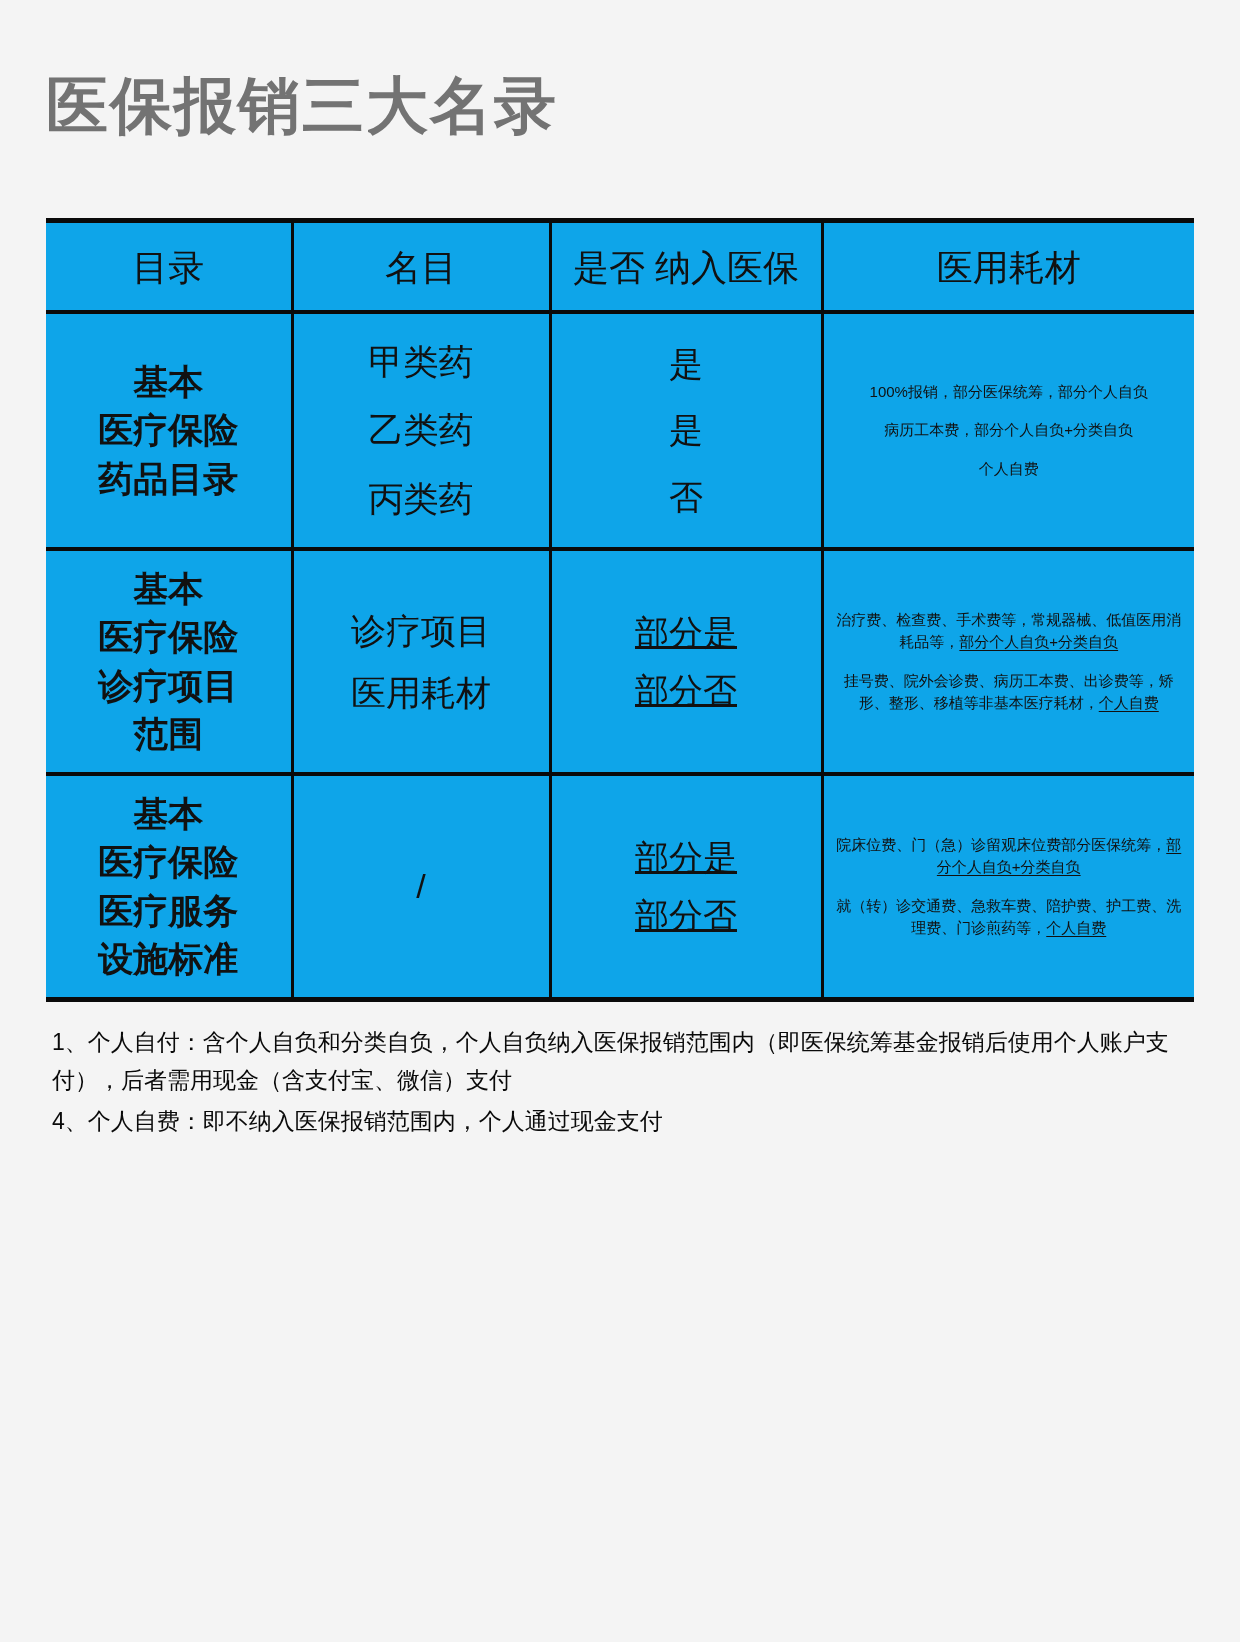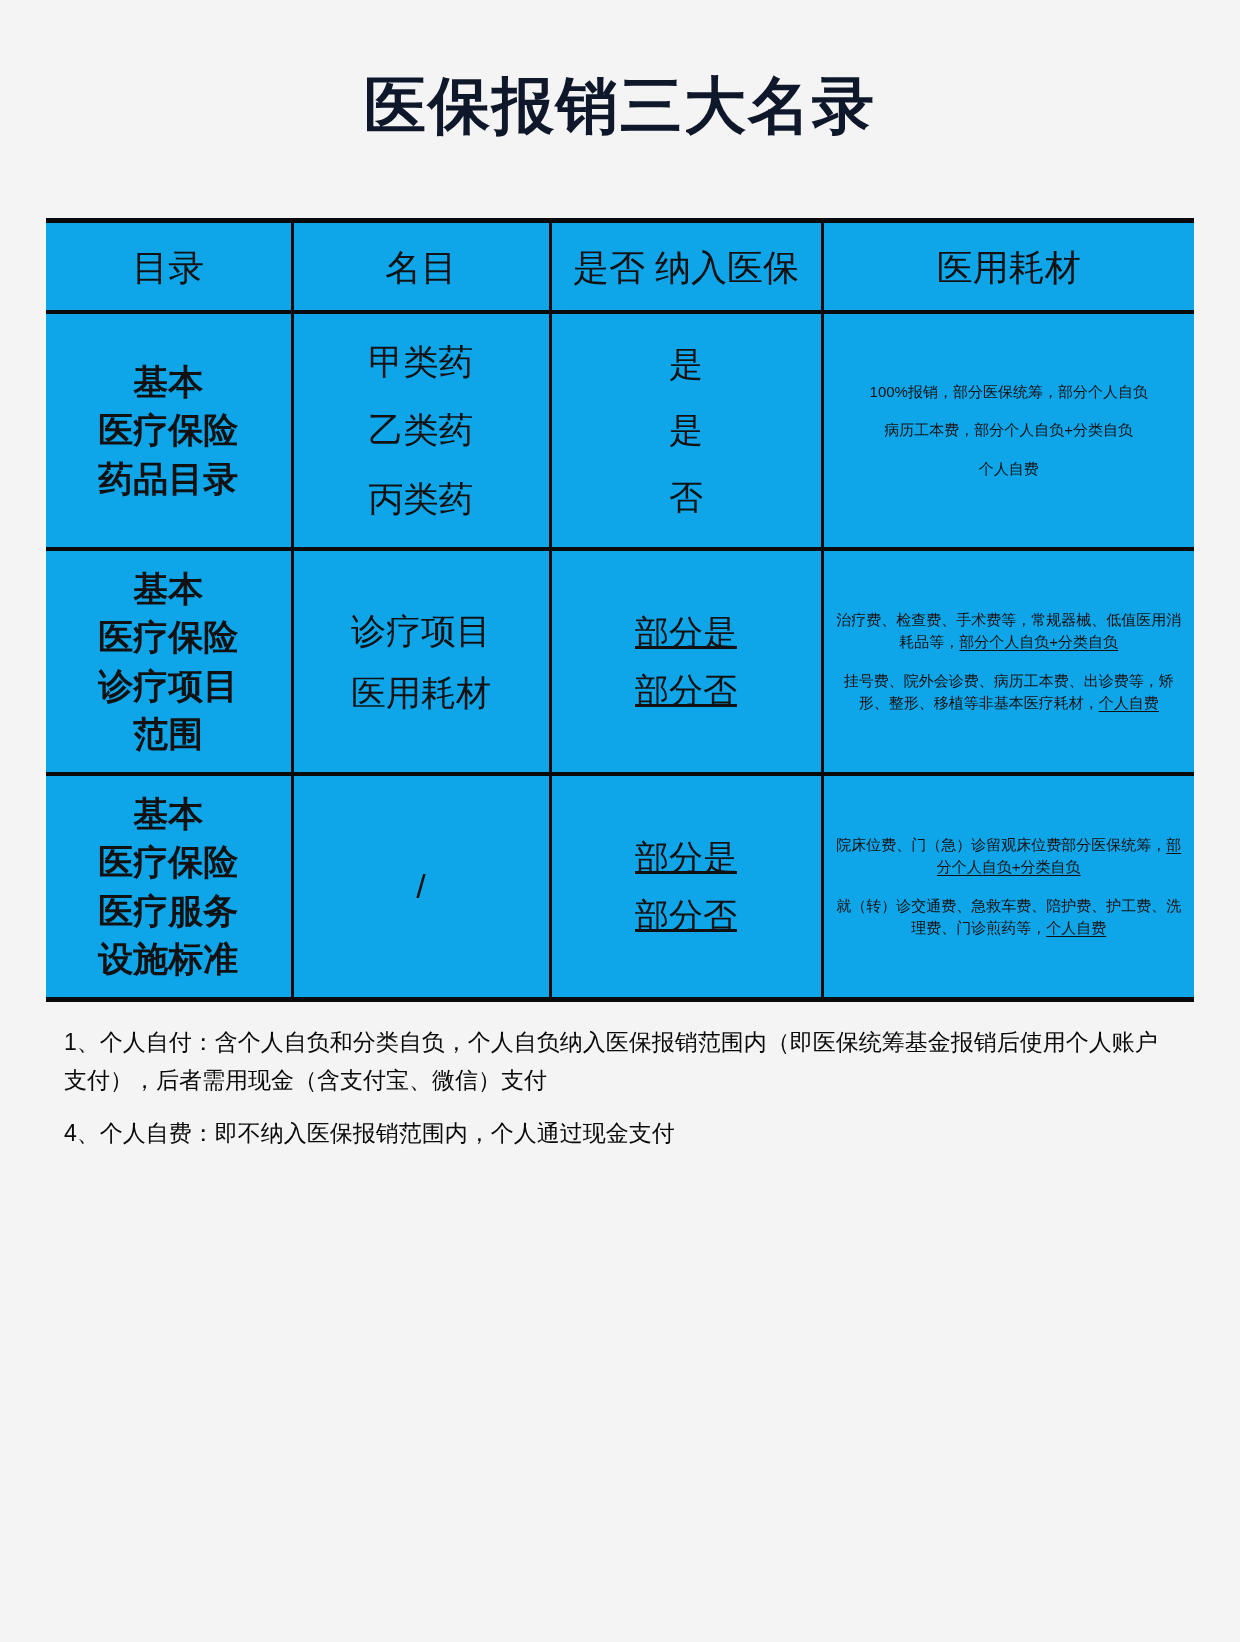--- a/index.html
+++ b/index.html
@@ -16,28 +16,27 @@
   }
   .page {
     position: relative;
     width: 1240px;
     height: 1642px;
     background: #f4f4f4;
     box-sizing: border-box;
     padding: 0 46px;
   }
   .title {
-    text-align: center;
     font-size: 62px;
     font-weight: bold;
     letter-spacing: 2px;
     padding-top: 72px;
     padding-bottom: 0;
     line-height: 1.1;
-    color: #0f172a;
+    color: #737373;
   }
   table.matrix {
     width: 1148px;
     margin: 78px 0 0 0;
     border-collapse: collapse;
     table-layout: fixed;
     background: #0ea5e9;
   }
   table.matrix col.c1 { width: 246px; }
   table.matrix col.c2 { width: 258px; }
@@ -101,21 +100,21 @@
   .policy.center .blk { text-align: center; }
   .u { text-decoration: underline; text-underline-offset: 3px; }
 
   .notes {
     margin-top: 22px;
     font-size: 23px;
     line-height: 1.62;
     color: #0a0a0a;
     padding: 0 2px;
   }
-  .notes p { margin: 16px; }
+  .notes p { margin: 4px; }
 </style>
 </head>
 <body>
 
 <div class="page">
 
   <div class="title">医保报销三大名录</div>
 
   <table class="matrix">
     <colgroup>

